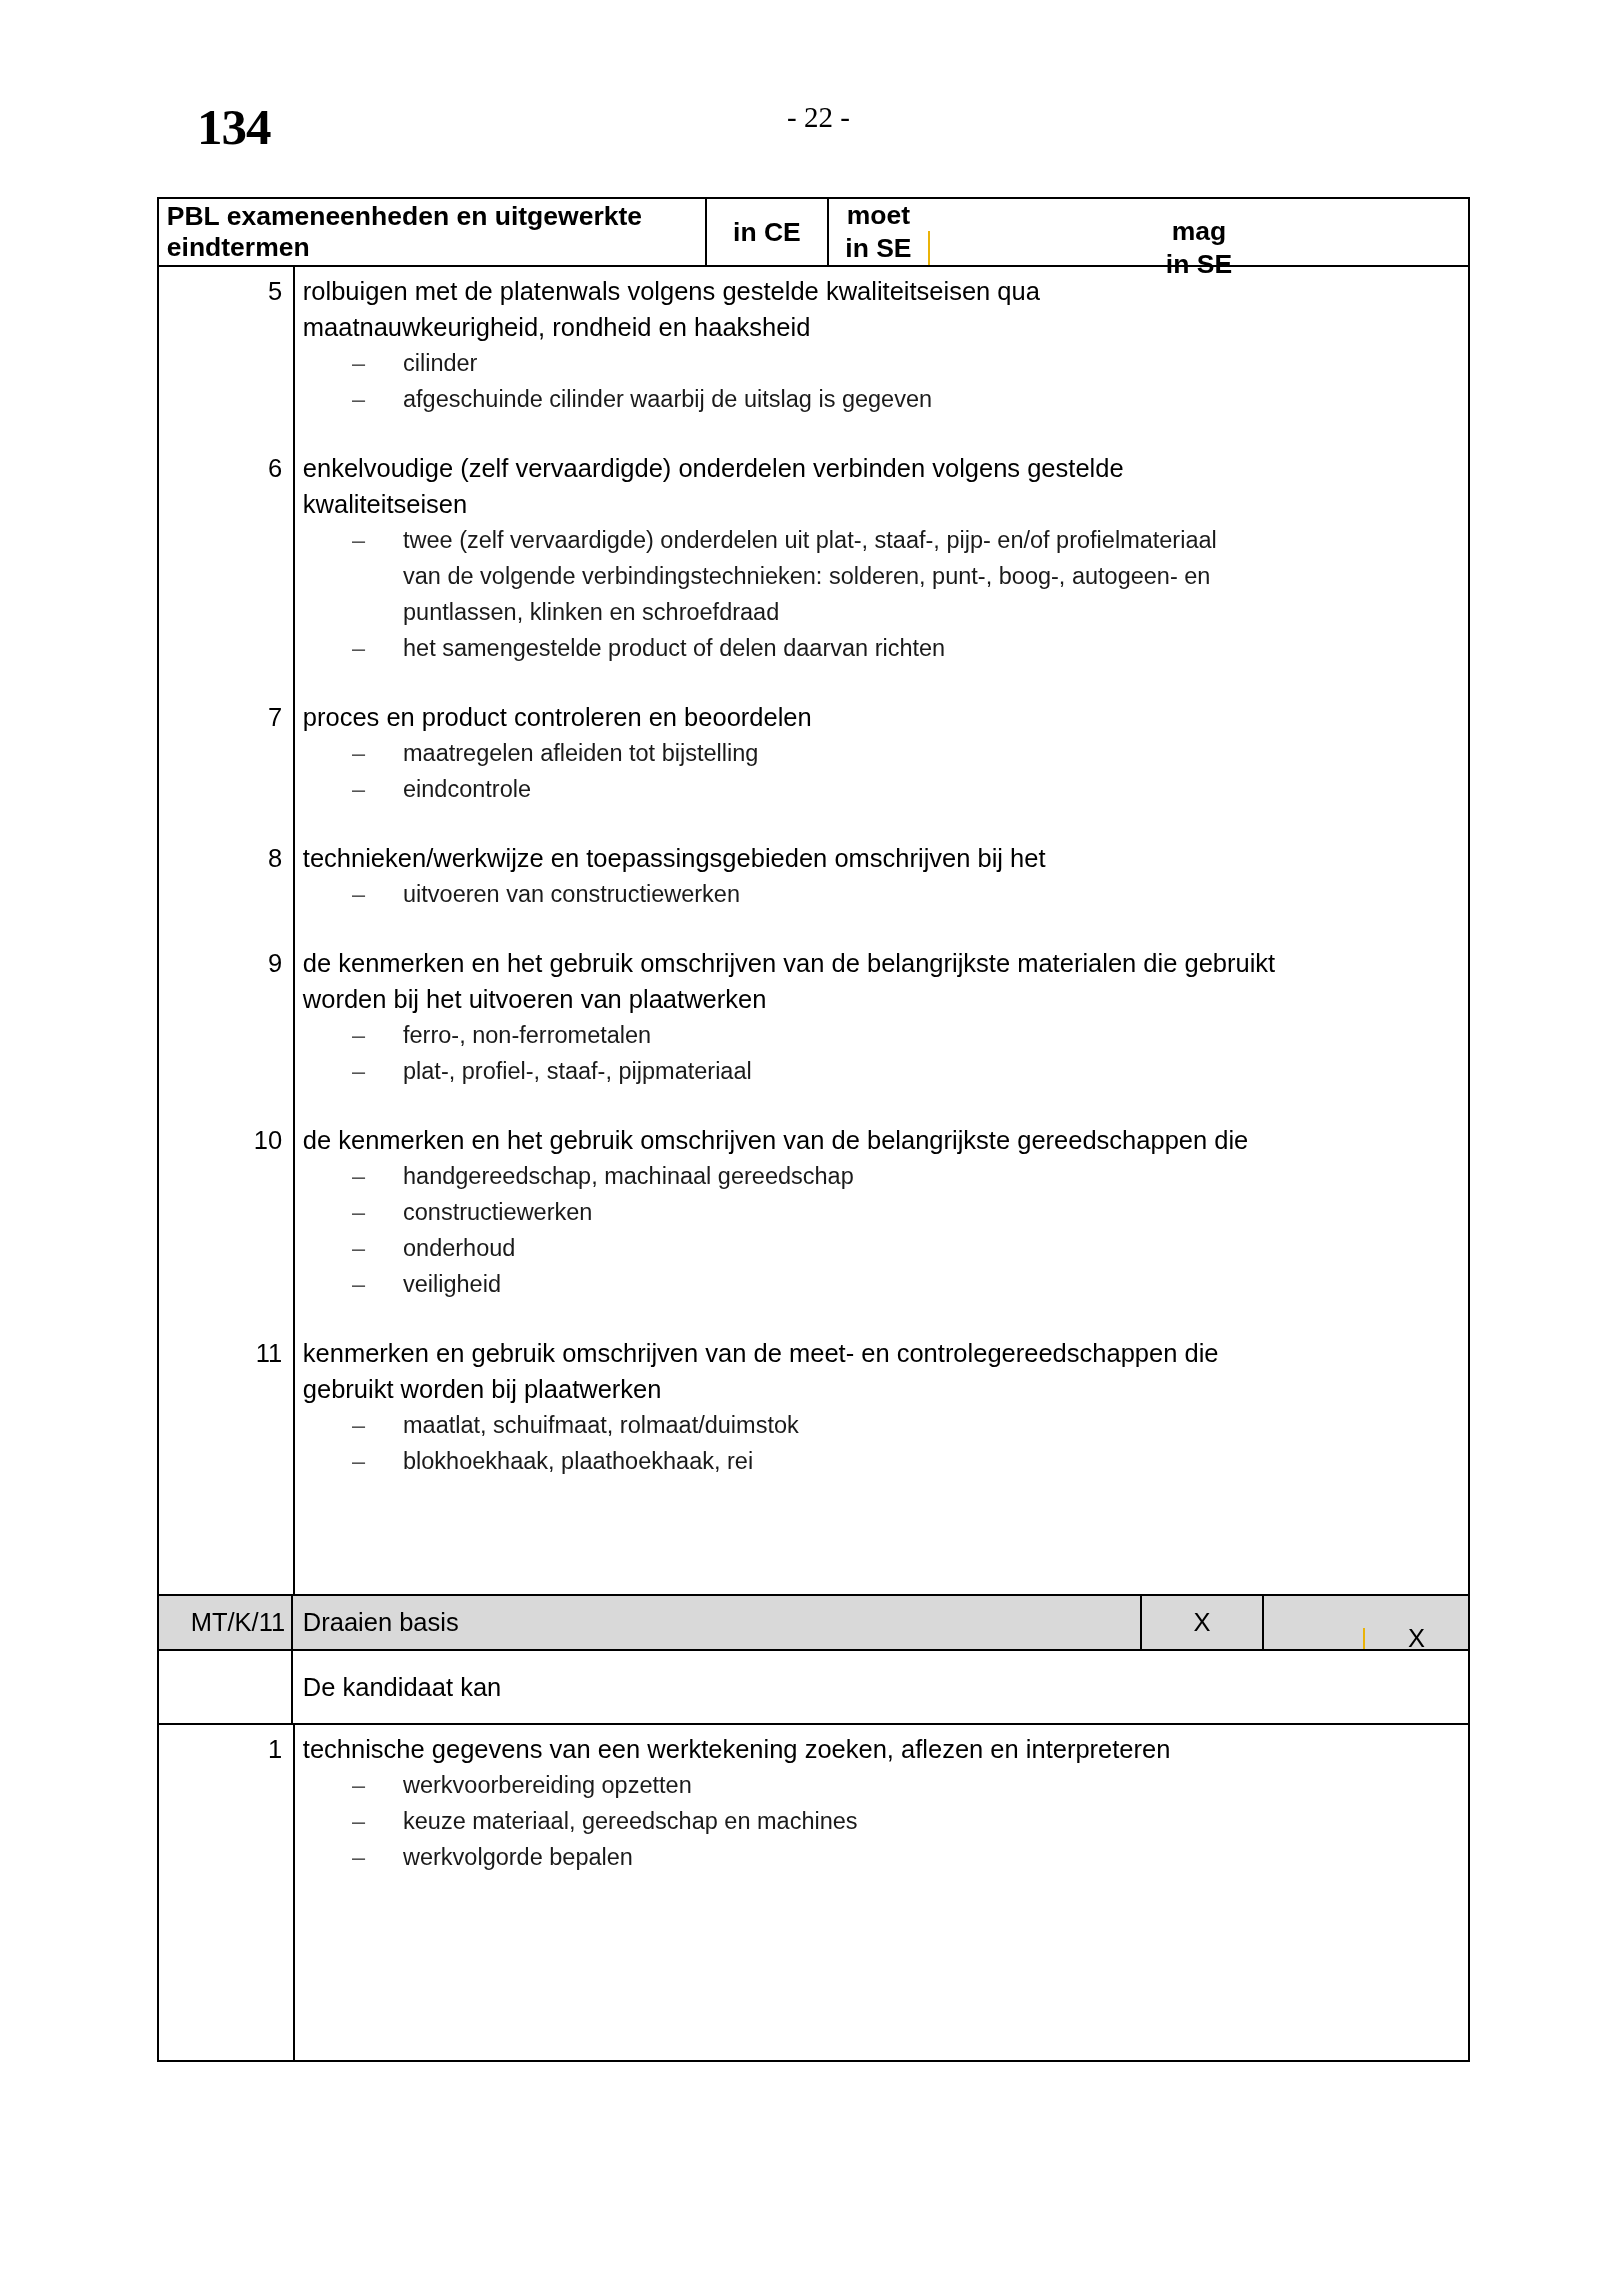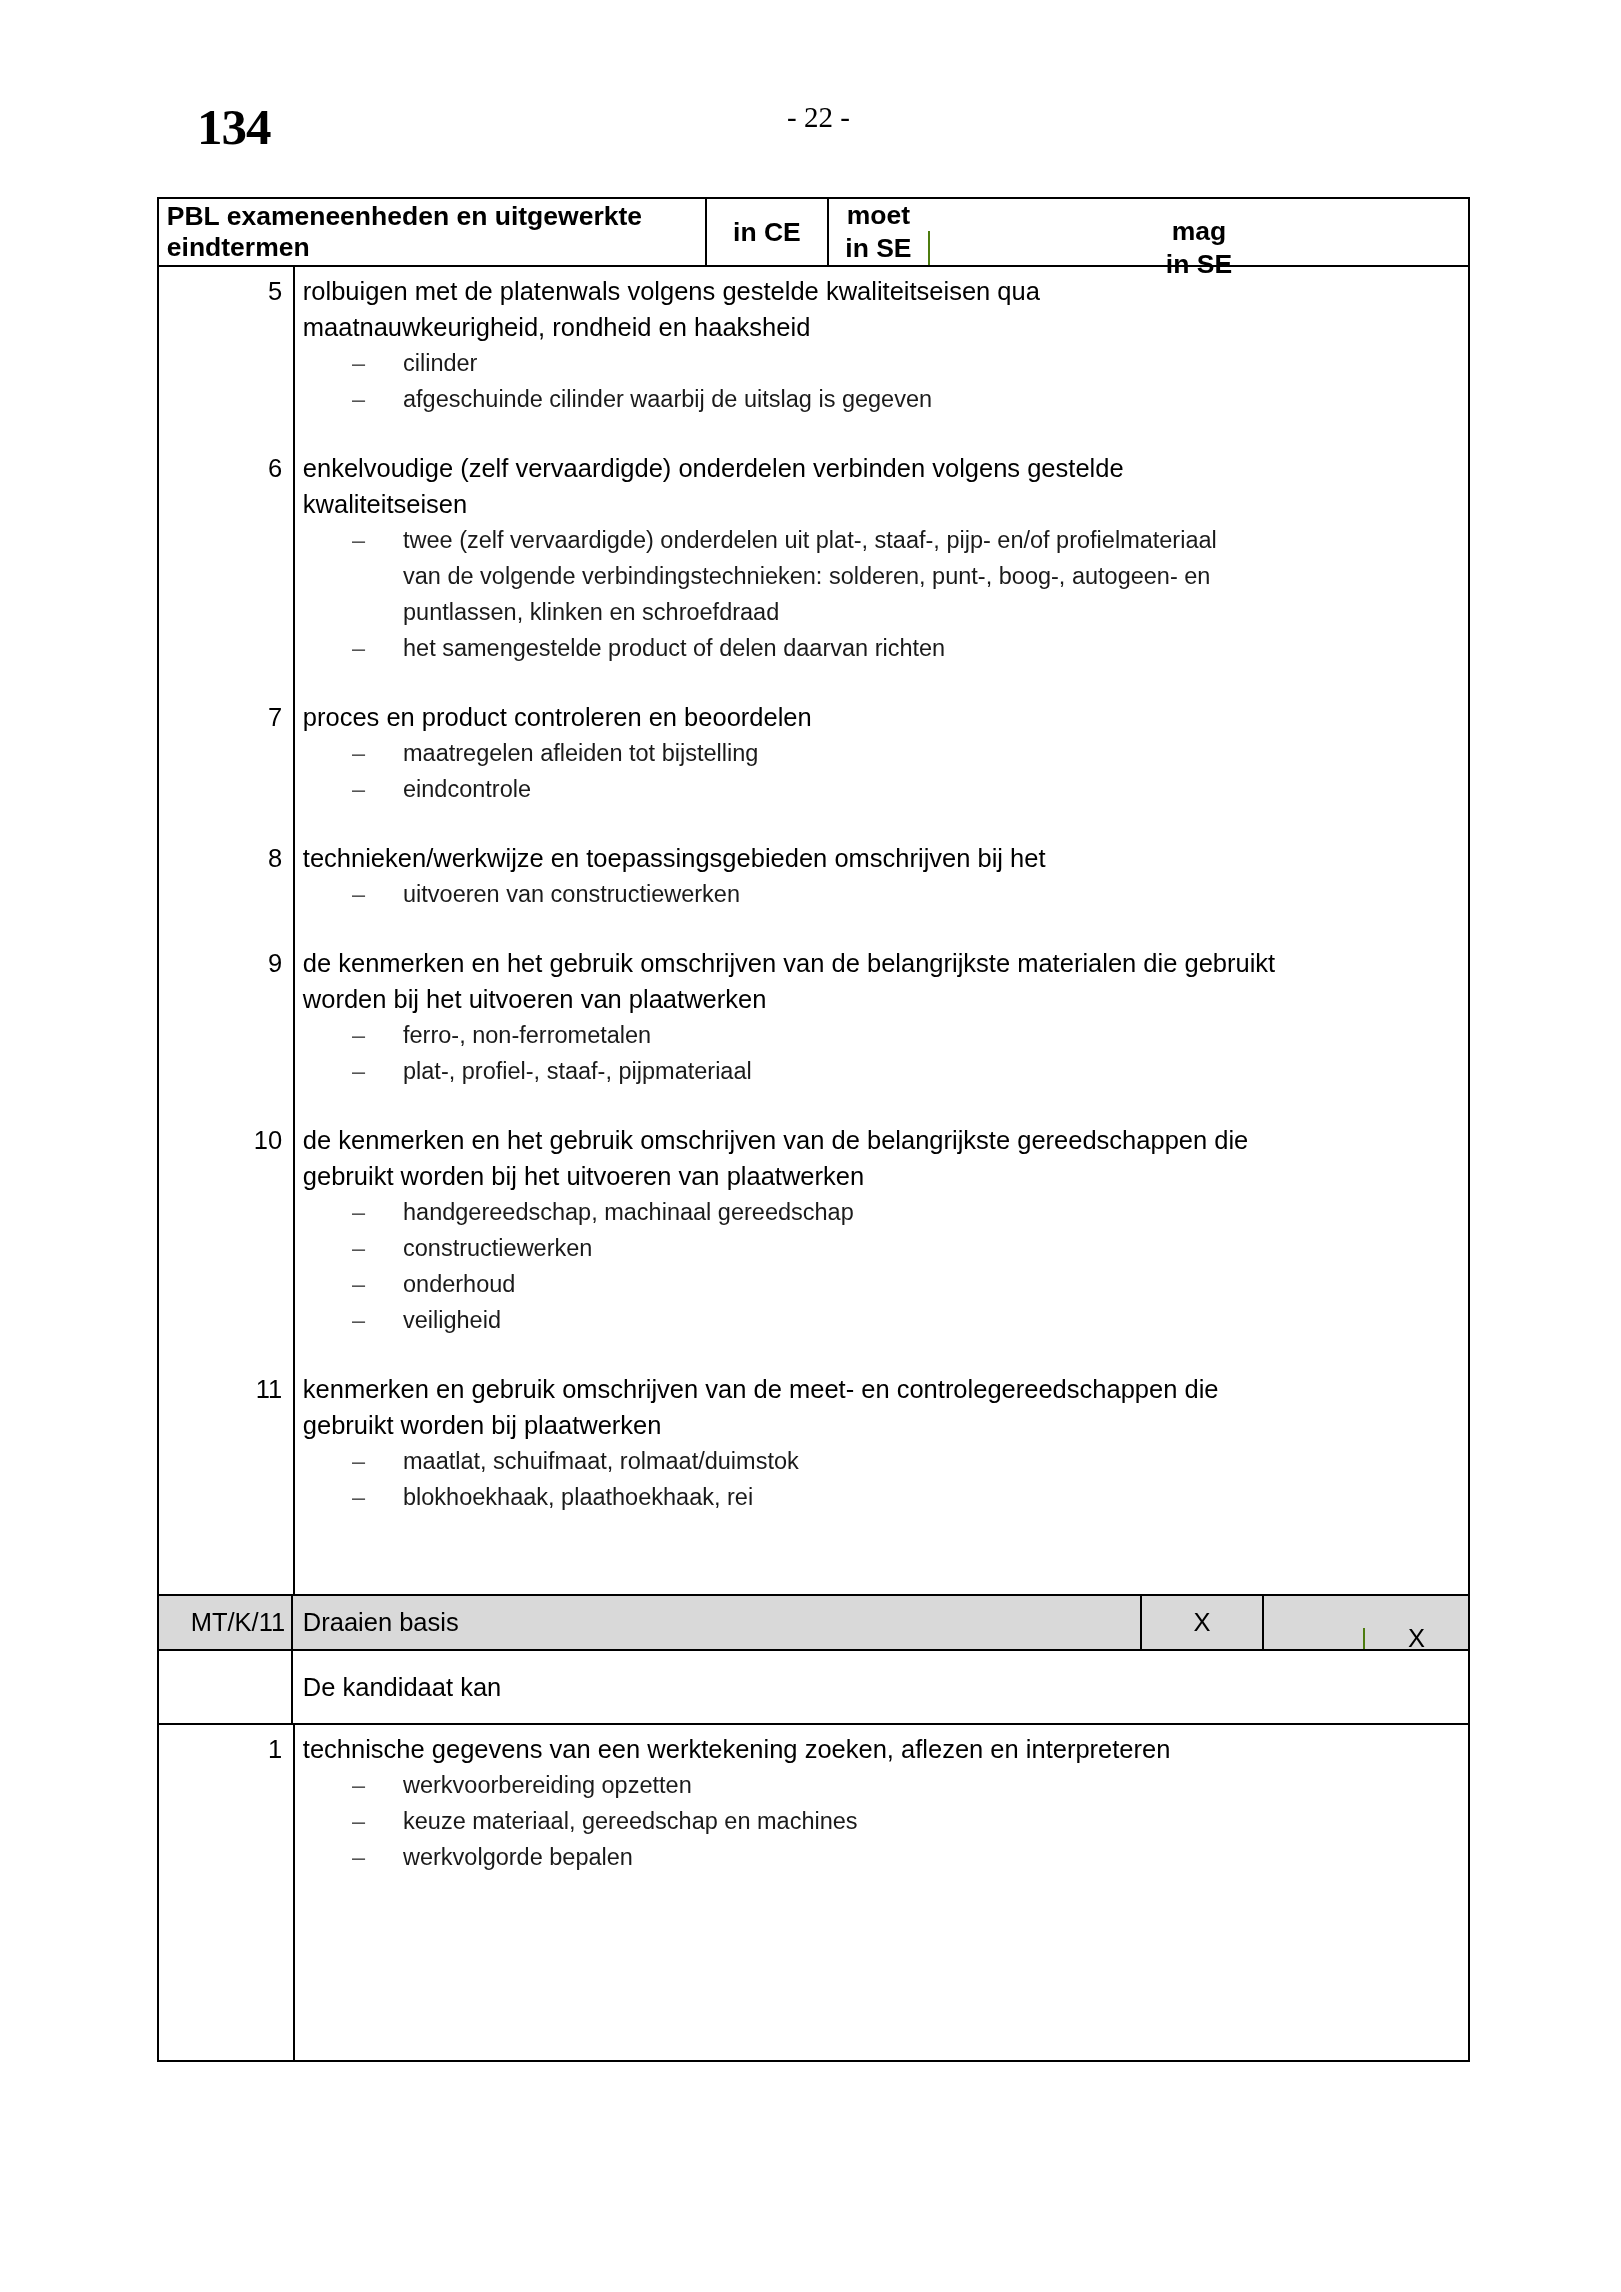--- a/index.html
+++ b/index.html
@@ -8,21 +8,21 @@
   .page-sub { position: absolute; left: 745px; width: 147px; top: 98px; text-align: center; font-family: "Liberation Serif", serif; font-size: 29px; line-height: 39px; }
 
   .tbl { position: absolute; left: 157px; top: 197px; width: 1313px; border: 2.9px solid #000; box-sizing: border-box; }
   .row { position: relative; display: flex; border-bottom: 2px solid #000; box-sizing: border-box; }
   .row:last-child { border-bottom: none; }
   .c-code { width: 134px; border-right: 2px solid #000; box-sizing: border-box; flex: none; }
   .c-main { flex: none; width: 847px; box-sizing: border-box; }
   .c-wide { flex: 1; box-sizing: border-box; }
   .c-ce { width: 122px; border-left: 2px solid #000; box-sizing: border-box; flex: none; }
   .c-moet { width: 101px; border-left: 2px solid #000; box-sizing: border-box; flex: none; }
-  .c-mag { flex: 1; border-left: 2px solid #4d7c0f; box-sizing: border-box; margin-top: 32px; }
+  .c-mag { flex: 1; border-left: 2px solid #eab308; box-sizing: border-box; margin-top: 32px; }
 
   .hdr { height: 68px; }
   .hdr .title { flex: 1; display: flex; align-items: center; padding-left: 7.8px; font-weight: bold; font-size: 26.5px; }
   .hdr .hcell { display: flex; align-items: center; justify-content: center; text-align: center; font-weight: bold; font-size: 26.5px; line-height: 33px; }
   .hdr .c-ce { width: 122px; }
 
   .content { height: 1329px; }
   .items { padding-top: 5.9px; }
   .item { position: relative; margin-bottom: 33px; }
   .item-line { display: flex; }
@@ -172,21 +172,20 @@
             </span>
           </div>
         </div>
         <div class="item">
           <div class="item-line">
             <span class="num">10</span>
             <span class="main">de kenmerken en het gebruik omschrijven van de belangrijkste gereedschappen die</span>
           </div>
           <div class="item-line">
             <span class="num"></span>
-            <span class="main">gebruikt worden bij het uitvoeren van plaatwerken</span>
           </div>
           <div class="sub">
             <span style="width: 134px; flex: 0 0 auto;"></span>
             <span class="dash" style="width: 51px; flex: 0 0 auto; padding-left: 59px; color: rgb(85, 85, 85);">–</span>
             <span class="txt-lines">
               <span>handgereedschap, machinaal gereedschap</span>
             </span>
           </div>
           <div class="sub">
             <span style="width: 134px; flex: 0 0 auto;"></span>

